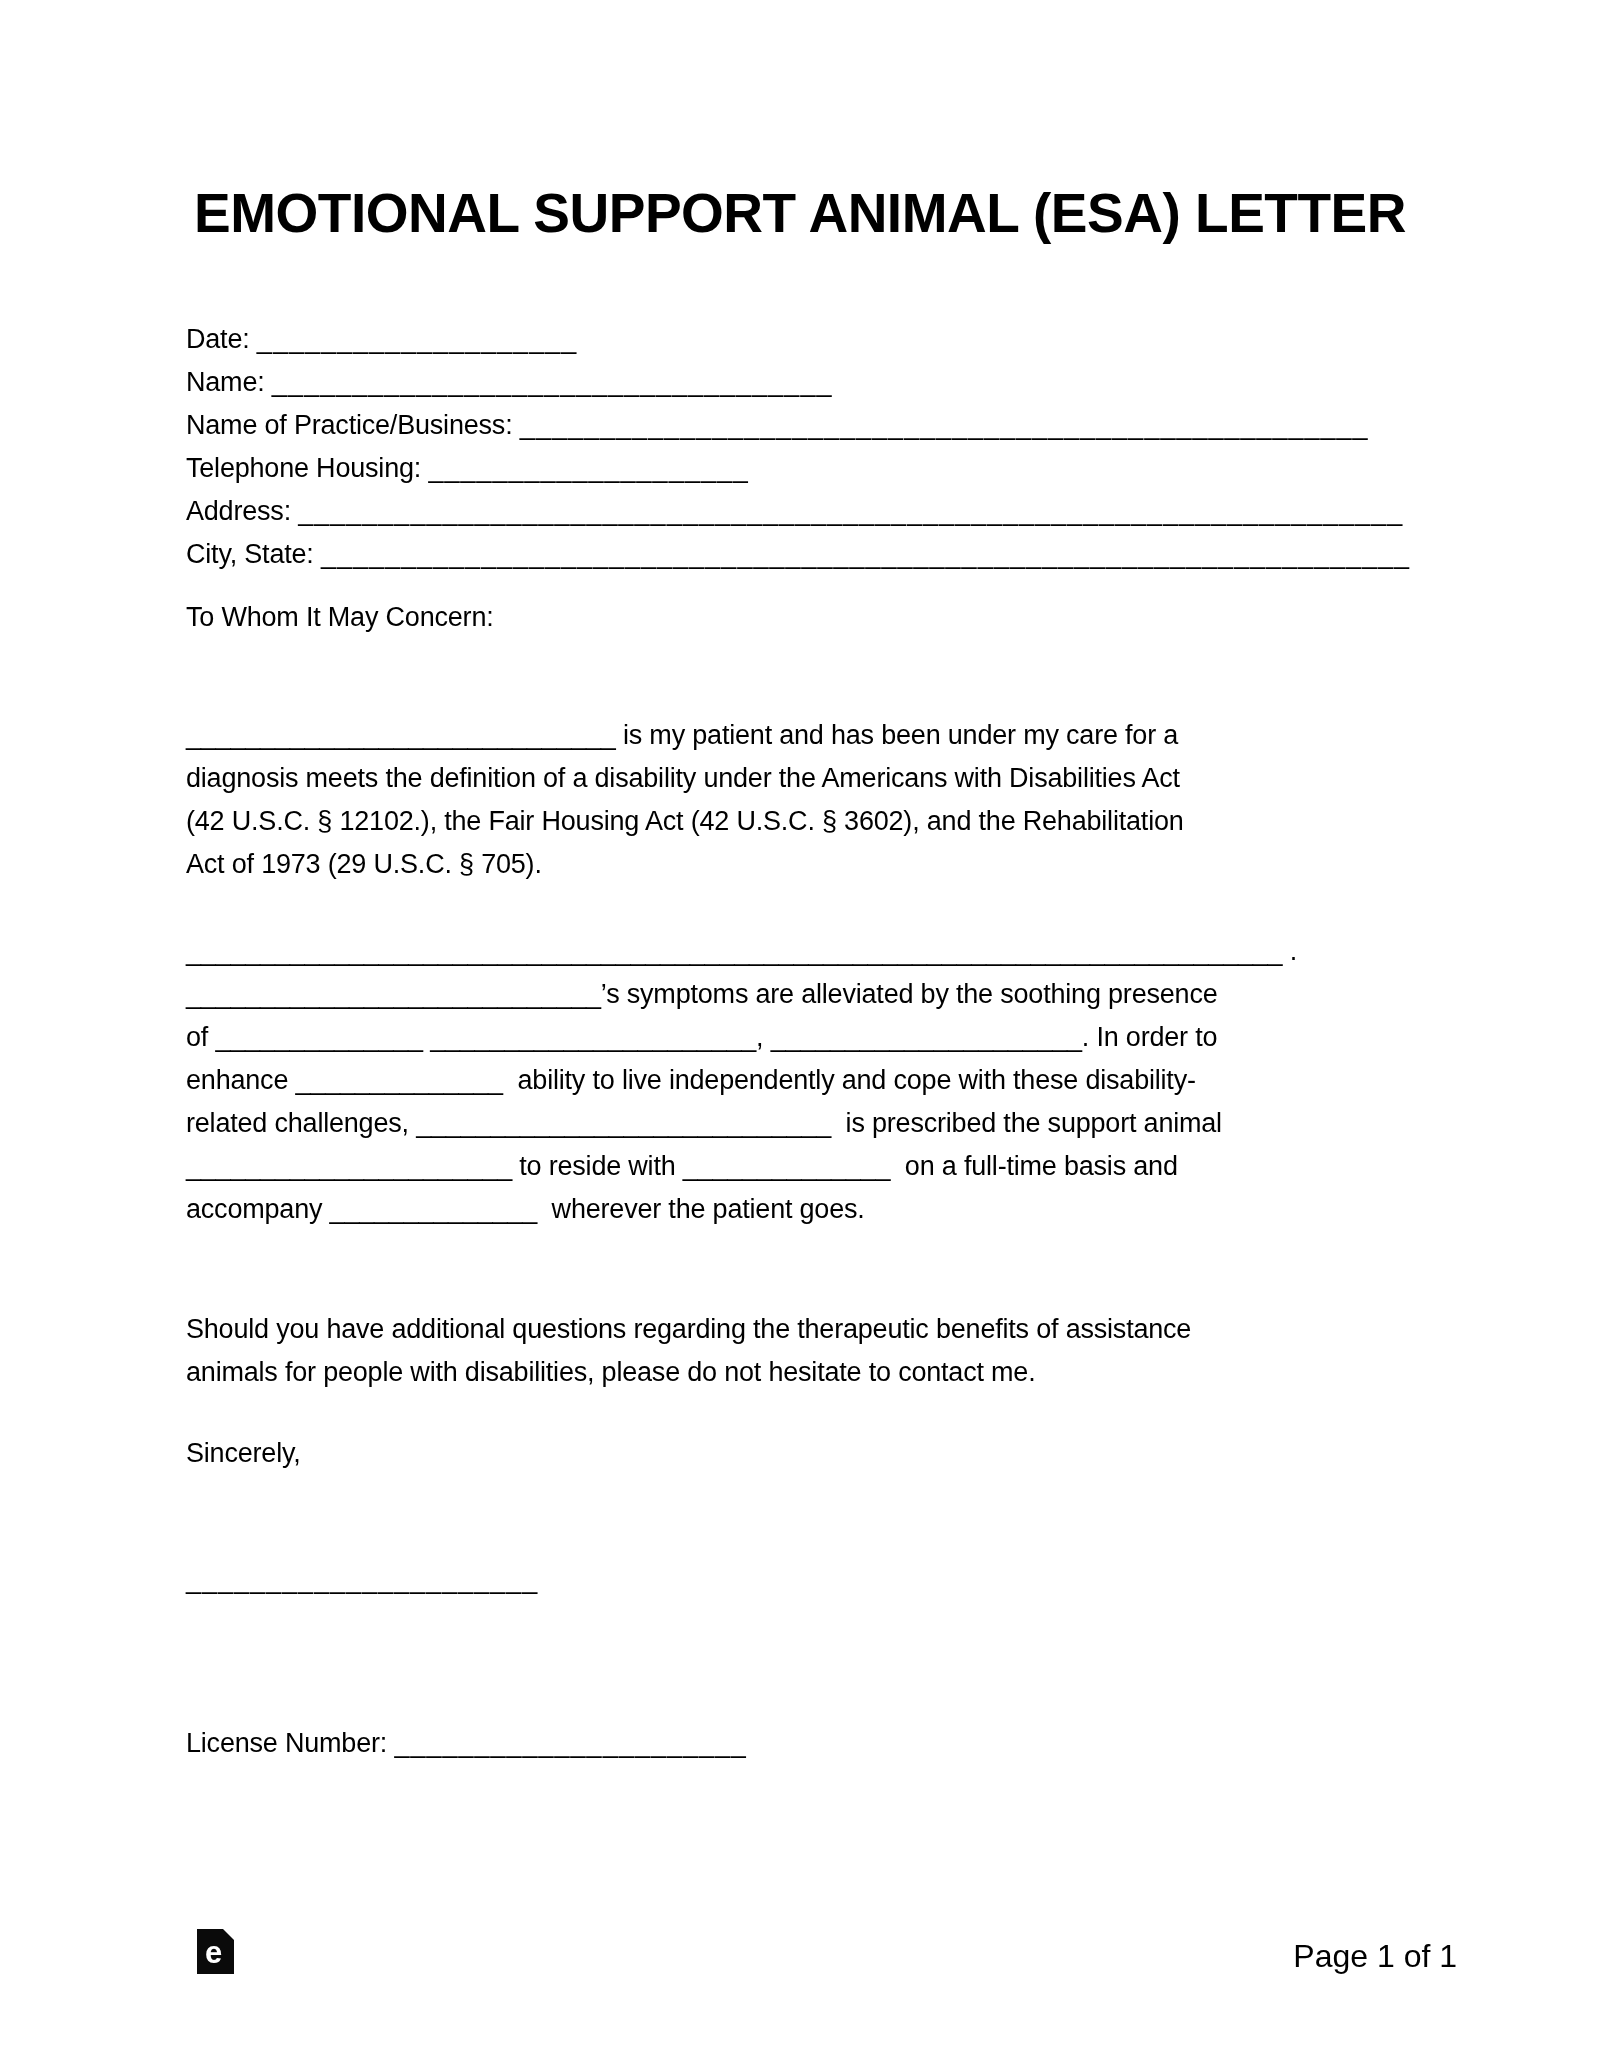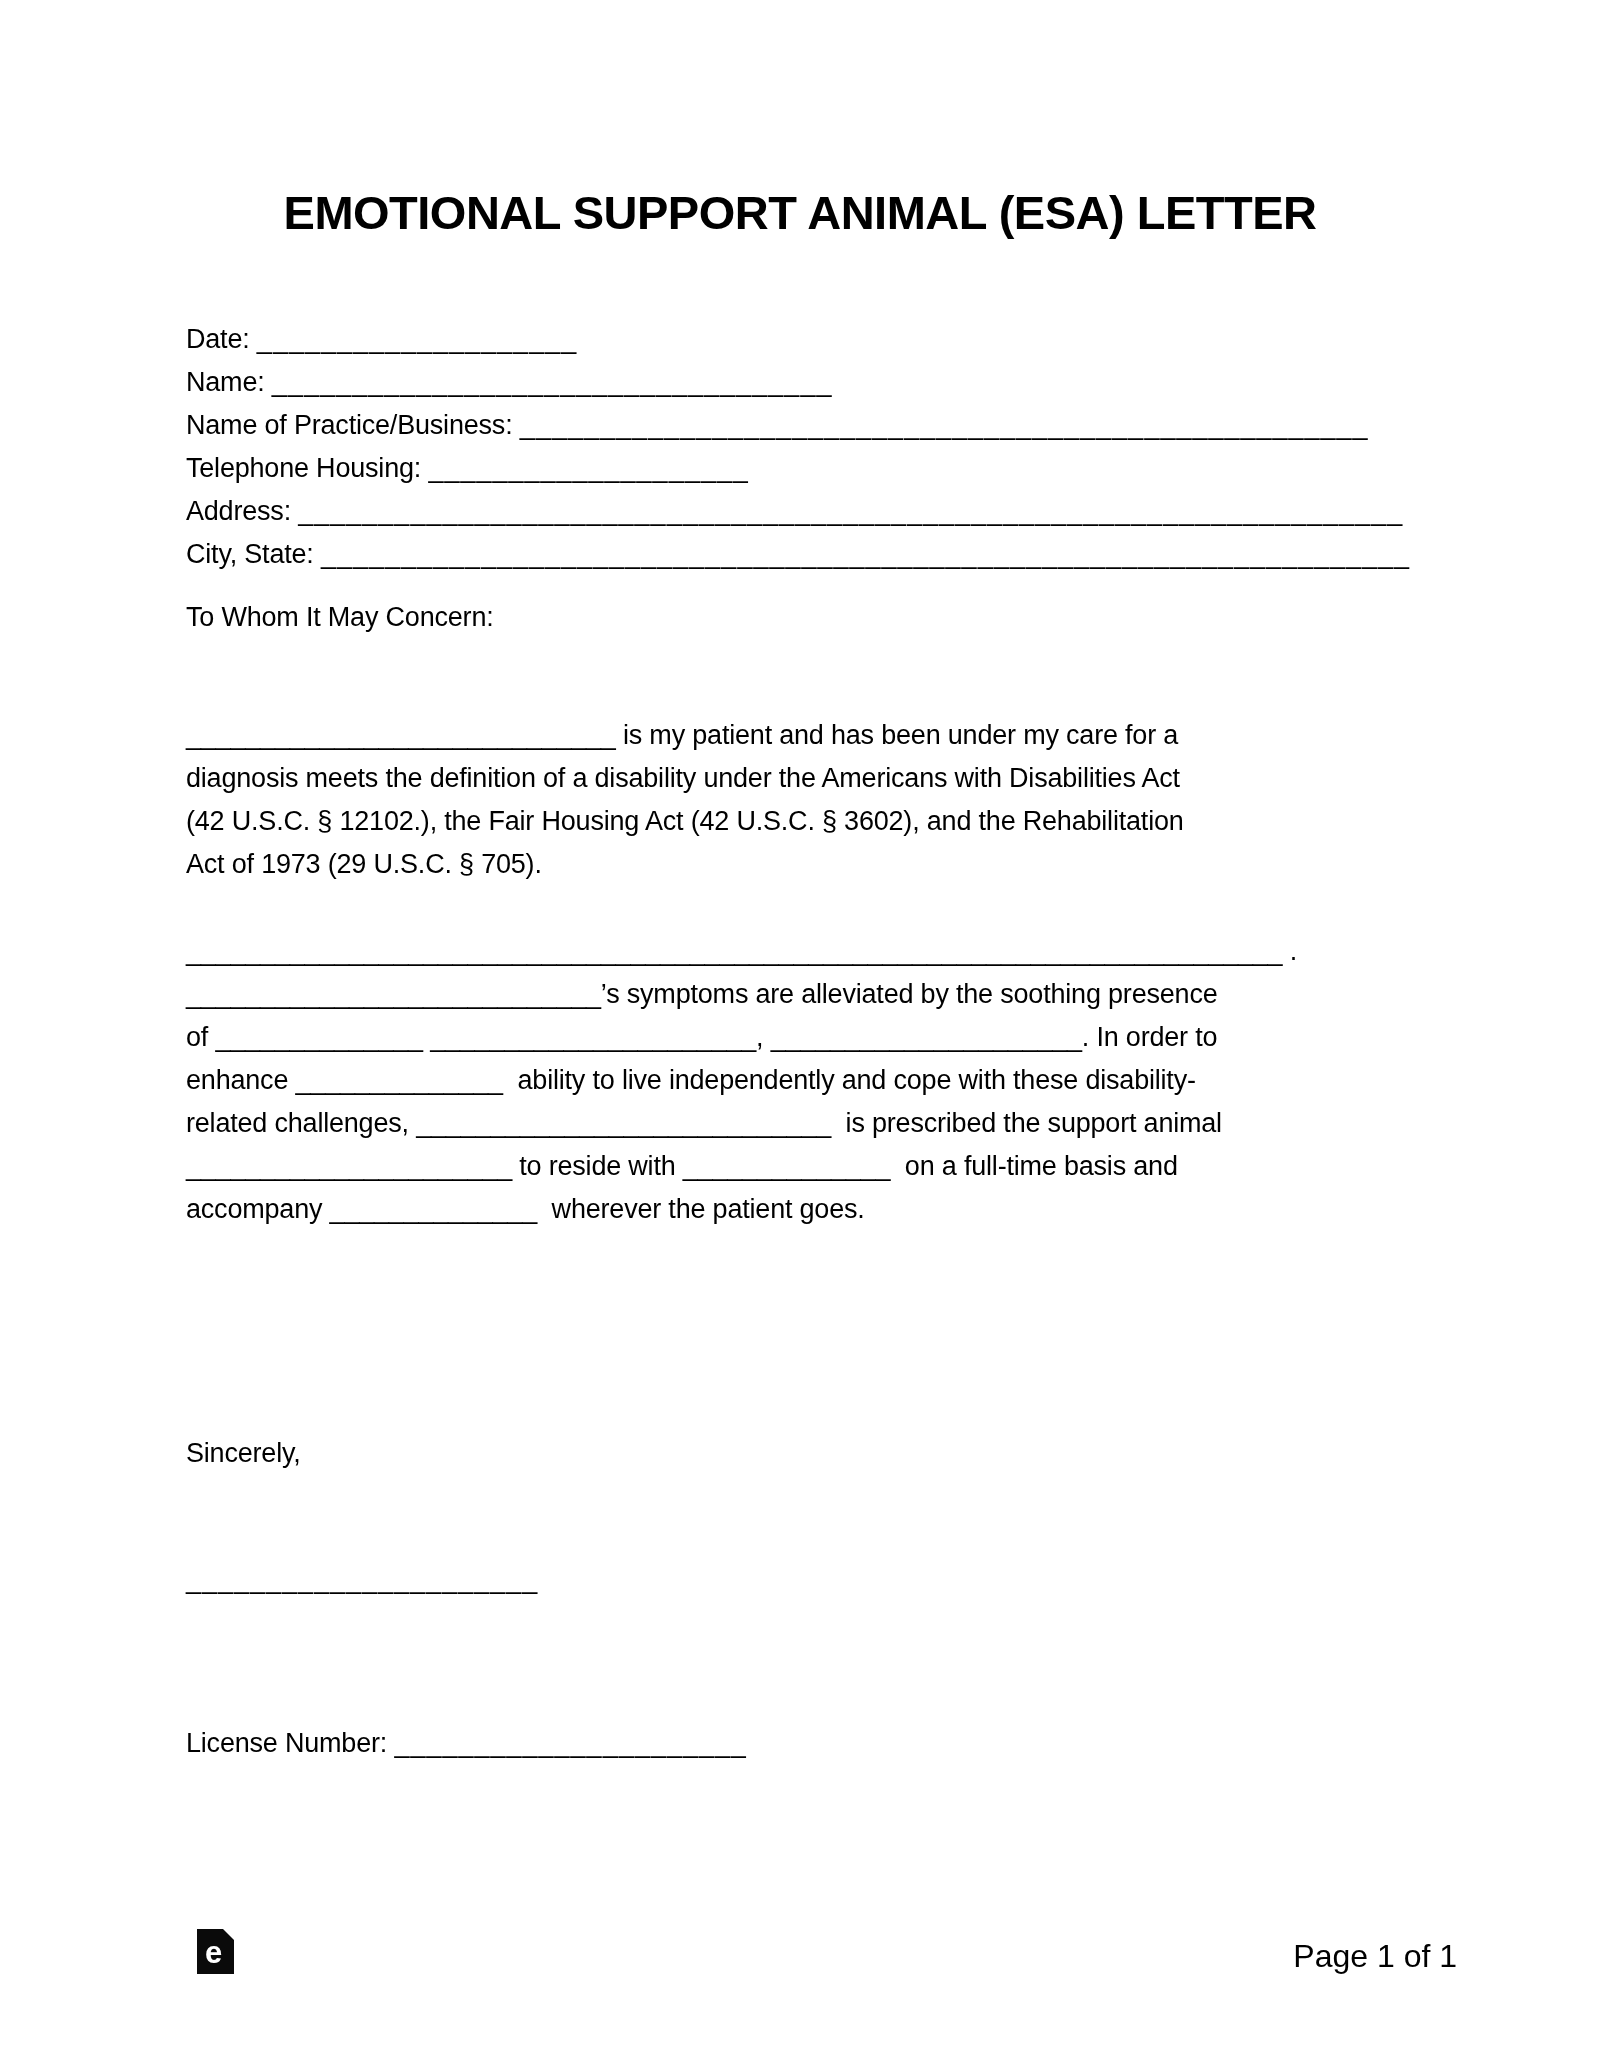--- a/index.html
+++ b/index.html
@@ -12,21 +12,21 @@
     font-family:"Liberation Sans", sans-serif;
     overflow:hidden;
   }
   .title{
     position:absolute;
     top:188px;
     left:186px;
     width:1228px;
     margin:0;
     text-align:center;
-    font-size:47px;
+    font-size:55px;
     font-weight:bold;
     letter-spacing:-0.5px;
     line-height:50px;
     white-space:pre;
   }
   .block{
     position:absolute;
     left:186px;
     width:1260px;
   }
@@ -101,20 +101,24 @@
   <div class="block" style="top:930px">
     <div class="line">__________________________________________________________________________ .</div>
     <div class="line">____________________________’s symptoms are alleviated by the soothing presence</div>
     <div class="line">of ______________ ______________________, _____________________. In order to</div>
     <div class="line">enhance ______________  ability to live independently and cope with these disability-</div>
     <div class="line">related challenges, ____________________________  is prescribed the support animal</div>
     <div class="line">______________________ to reside with ______________  on a full-time basis and</div>
     <div class="line">accompany ______________  wherever the patient goes.</div>
   </div>
 
+  <div class="block" style="top:1308px">
+    <div class="line">Should you have additional questions regarding the therapeutic benefits of assistance</div>
+    <div class="line">animals for people with disabilities, please do not hesitate to contact me.</div>
+  </div>
 
   <div class="block" style="top:1432px">
     <div class="line">Sincerely,</div>
   </div>
 
   <div class="block" style="top:1558px">
     <div class="line blank">______________________</div>
   </div>
 
 

